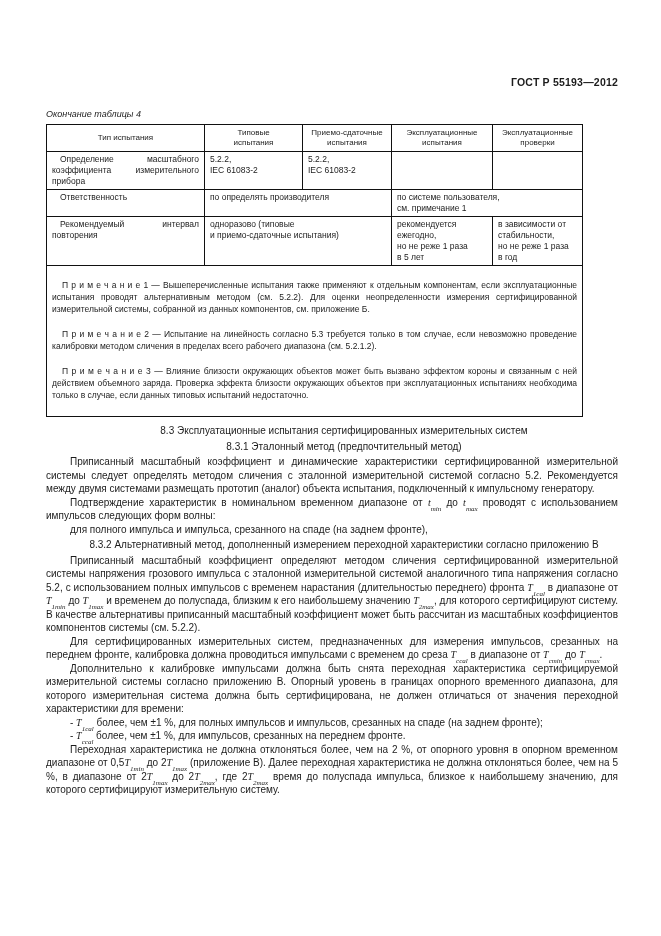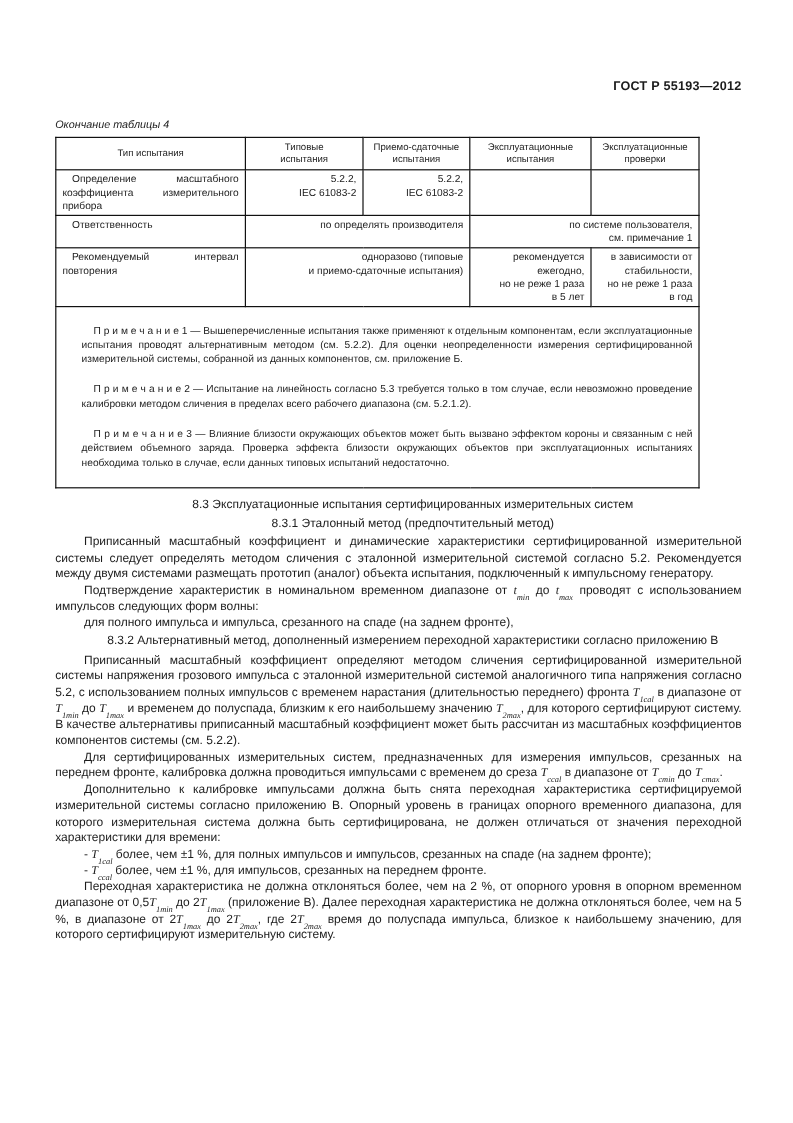--- a/index.html
+++ b/index.html
@@ -1,32 +1,32 @@
 <!DOCTYPE html>
 <html lang="ru"><head>
 <meta charset="utf-8">
 <style>
   html,body{margin:0;padding:0;background:#fff;}
   .page{position:relative;width:661px;height:936px;background:#ffffff;overflow:hidden;
         font-family:"Liberation Sans",sans-serif;color:#1c1c1c;}
-  .content{position:absolute;left:46px;top:66px;width:572px;}
+  .content{position:absolute;left:46px;top:76px;width:572px;}
   .doc-header{font-size:10.5px;font-weight:bold;text-align:right;letter-spacing:.2px;}
   .table-caption{font-size:9px;font-style:italic;margin-top:21px;}
   table.gost{border-collapse:collapse;table-layout:fixed;width:536px;margin-top:5px;
              font-size:8.5px;line-height:11px;}
   table.gost,table.gost td,table.gost th{border:1px solid #111;}
   table.gost{border-width:1.5px;}
   table.gost th{border-bottom-width:1.5px;font-weight:normal;font-size:8px;line-height:10px;
                 text-align:center;vertical-align:middle;padding:3px 3px;white-space:pre-line;}
   table.gost td{padding:2px 5px;vertical-align:top;white-space:pre-line;}
-  td.c{text-align:right;}
+  td.c{text-align:left;}
   td.mid{vertical-align:middle;}
   td.lbl{text-align:justify;text-indent:8px;padding-left:4px;padding-right:4px;}
   td.notes-cell{padding:4px 8px 6px 8px;white-space:normal;}
-  .note{margin:0 0 2px 16px;font-size:8.5px;line-height:12px;text-align:justify;text-indent:10px;}
+  .note{margin:0 0 2px 0;font-size:8.5px;line-height:12px;text-align:justify;text-indent:10px;}
   .body-text{margin-top:7px;font-size:10px;line-height:13.5px;}
   .body-text p{margin:0;text-align:justify;text-indent:24px;}
   .body-text p.h{font-weight:normal;text-align:center;margin:2px 0 2px 0;}
   .body-text i,.body-text sub,td i,td sub{font-family:"Liberation Serif",serif;}
   sub{font-size:0.7em;line-height:0;position:relative;top:2px;font-style:italic;}
   .page-number{font-size:10px;text-align:right;margin-top:6px;padding-right:2px;}
 </style>
 </head>
 <body>
 

